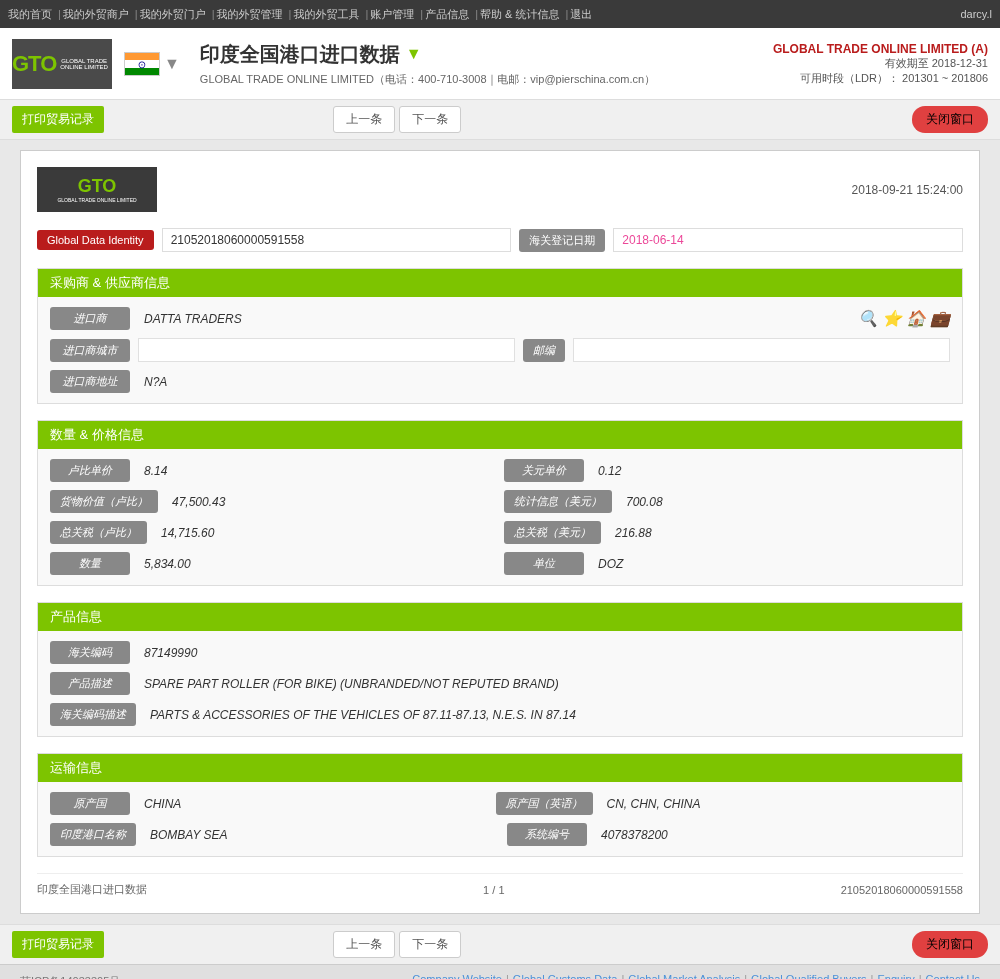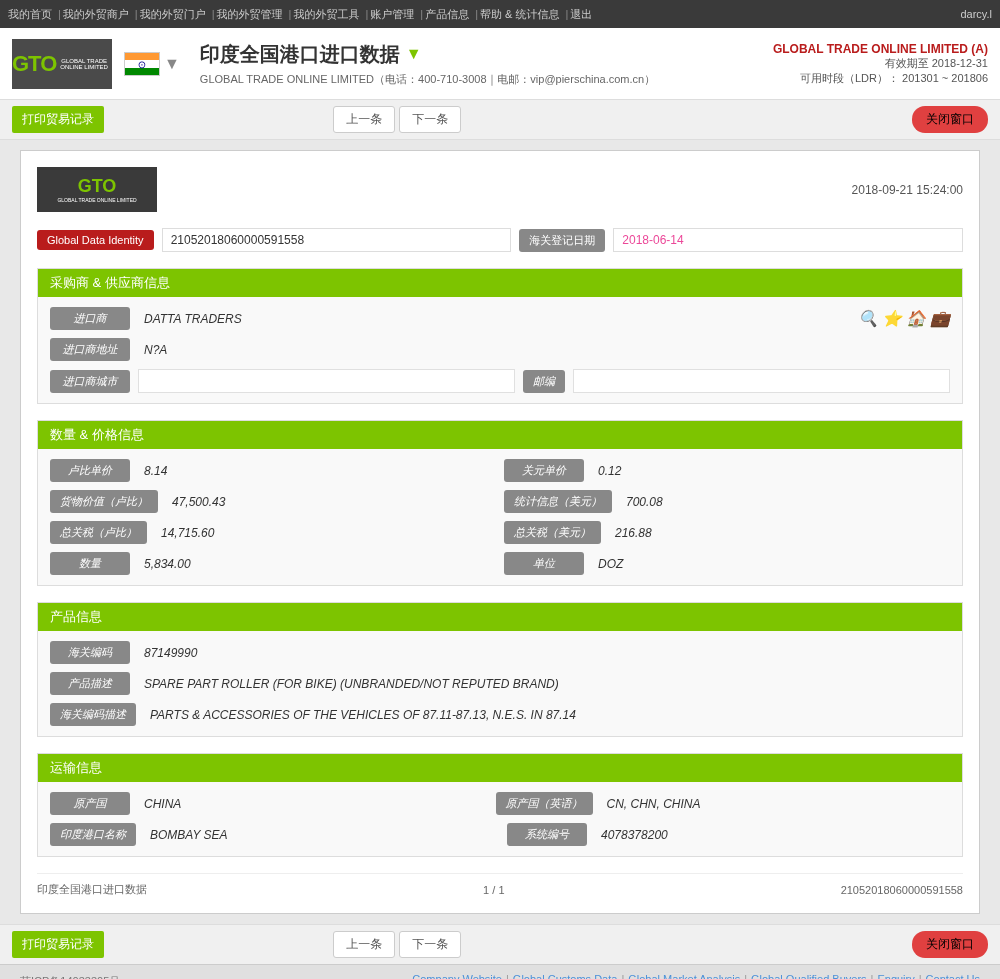--- a/index.html
+++ b/index.html
@@ -175,28 +175,28 @@
           <span class="field-label">进口商</span>
           <span class="field-value">DATTA TRADERS</span>
           <div class="field-icons">
             <span class="icon-btn">🔍</span>
             <span class="icon-btn">⭐</span>
             <span class="icon-btn">🏠</span>
             <span class="icon-btn">💼</span>
           </div>
         </div>
         <div class="field-row">
-          <span class="field-label">进口商地址</span>
-          <span class="field-value">N?A</span>
-        </div>
-        <div class="field-row">
           <span class="field-label">进口商城市</span>
           <span class="field-value-box" style="flex:1;"></span>
           <span class="zip-label">邮编</span>
           <span class="field-value-box" style="flex:1;"></span>
+        </div>
+        <div class="field-row">
+          <span class="field-label">进口商地址</span>
+          <span class="field-value">N?A</span>
         </div>
       </div>
     </div>
 
     <div class="section">
       <div class="section-header">数量 &amp; 价格信息</div>
       <div class="section-body">
         <div class="field-row">
           <span class="field-label">卢比单价</span>
           <span class="field-value">8.14</span>

